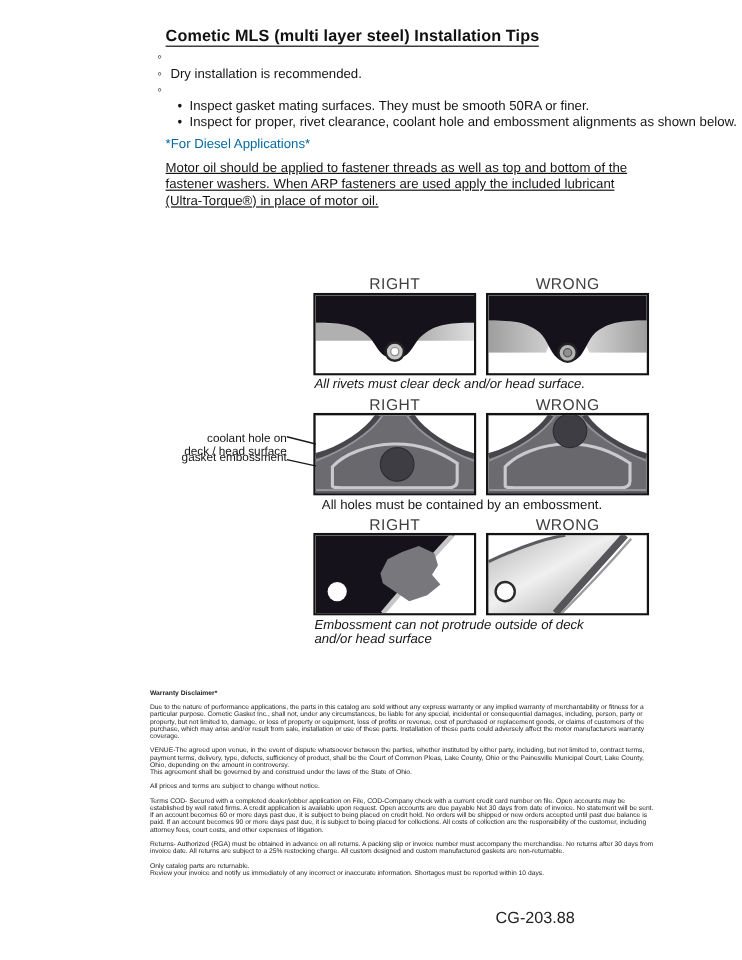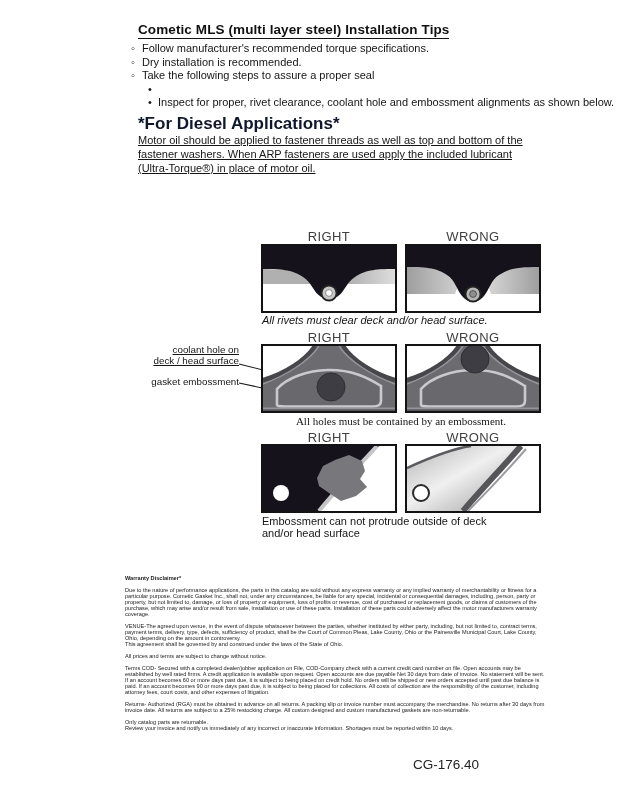--- a/index.html
+++ b/index.html
@@ -8,60 +8,59 @@
 
   .title{position:absolute;left:113px;top:22px;font-size:13.5px;font-weight:bold;
          color:#111;border-bottom:1.6px solid #111;padding-bottom:1px;letter-spacing:.1px;}
 
   .bullets{position:absolute;left:106px;top:42px;font-size:11px;line-height:13.6px;color:#151515;}
   .b{display:flex;}
   .b .m{width:11px;flex:0 0 11px;text-align:left;}
   .b.sub{margin-left:17px;}
   .b.sub .m{width:10px;flex:0 0 10px;}
 
-  .diesel-head{position:absolute;left:113px;top:114px;font-size:17px;font-weight:bold;color:#0f172a;}
+  .diesel-head{position:absolute;left:113px;top:114px;font-size:11px;font-weight:normal;color:#0369a1;}
   .para{position:absolute;left:113px;width:407px;font-size:11px;line-height:14px;color:#151515;text-decoration:underline;}
   .p1{top:133px;} .p2{top:161px;} .p3{top:204px;}
 
   .dg-label{position:absolute;width:136px;text-align:center;font-size:13px;color:#404040;letter-spacing:.4px;}
   .dg-box{position:absolute;width:136px;height:69px;}
   .dg-cap{position:absolute;font-size:11px;line-height:11.5px;color:#151515;}
 
   .ann{position:absolute;left:100px;width:114px;text-align:right;font-size:9.8px;line-height:10.6px;color:#151515;}
-  .ann1{top:345px;text-decoration:underline;} .ann2{top:377px;}
+  .ann1{top:361px;} .ann2{top:377px;}
   .leaders{position:absolute;left:214px;top:350px;width:100px;height:50px;overflow:visible;}
 
   .disc{position:absolute;left:100px;top:575px;width:420px;font-size:5.6px;line-height:6.15px;color:#222;}
   .disc .hd{font-weight:bold;margin:0 0 5.5px 0;}
   .disc .pp{margin:0 0 5.5px 0;}
 
   .pagenum{position:absolute;left:388px;top:757px;font-size:13.5px;color:#222;}
 </style>
 </head>
 <body>
 
 <div class="page">
 
   <div class="title">Cometic MLS (multi layer steel) Installation Tips</div>
 
   <div class="bullets">
     <div class="b">
       <span class="m">◦</span>
-      <span>Follow manufacturer's recommended torque specifications.</span>
     </div>
     <div class="b">
       <span class="m">◦</span>
       <span>Dry installation is recommended.</span>
     </div>
     <div class="b">
       <span class="m">◦</span>
-      <span>Take the following steps to assure a proper seal</span>
     </div>
     <div class="b sub">
       <span class="m">•</span>
+      <span>Inspect gasket mating surfaces.  They must be smooth 50RA or finer.</span>
     </div>
     <div class="b sub">
       <span class="m">•</span>
       <span>Inspect for proper, rivet clearance, coolant hole and embossment alignments as shown below.</span>
     </div>
   </div>
 
   <div class="diesel-head">*For Diesel Applications*</div>
   <div class="para p1">Motor oil should be applied to fastener threads as well as top and bottom of the fastener washers. When ARP fasteners are used apply the included lubricant (Ultra-Torque®) in place of motor oil.</div>
 
@@ -168,21 +167,21 @@
       <path d="M82,2 C91,16 112,30 134,36" stroke="#46464b" stroke-width="4.5" fill="none"></path>
       <path d="M78,2 C88,17 110,31 134,40" stroke="#94949a" stroke-width="1.5" fill="none"></path>
       <path d="M16,61 L16,45 C26,34 46,26.5 67,26 C90,25.5 106,33 120,42 L120,57 C120,60.5 117,62.5 112,62.5 L24,62.5 C19,62.5 16,62 16,61 Z" fill="#68686d" stroke="#c9c9ce" stroke-width="2.6"></path>
       <circle cx="70" cy="15" r="14" fill="#3d3d43" stroke="#2e2e33" stroke-width="1"></circle>
       <rect x="2" y="63.5" width="132" height="1.8" fill="#94949a"></rect>
       <rect x="2" y="65.6" width="132" height="1.5" fill="#55555b"></rect>
     </g>
     <rect x="1" y="1" width="134" height="67" fill="none" stroke="#131313" stroke-width="2"></rect>
   </svg>
 
-  <div class="dg-cap" style="left:236px;top:416px;width:280px;text-align:center;font-family:Liberation Serif, serif;">All holes must be contained by an embossment.</div>
+  <div class="dg-cap" style="left:220px;top:416px;width:280px;text-align:center;">All holes must be contained by an embossment.</div>
 
   <div class="dg-label" style="left:236px;top:430px;">RIGHT</div>
   <div class="dg-label" style="left:380px;top:430px;">WRONG</div>
 
   <svg class="dg-box" style="left:236px;top:444px;" viewBox="0 0 136 69">
     <defs>
         <clipPath id="cp5">
           <rect x="2" y="2" width="132" height="65"></rect>
         </clipPath>
       </defs>
@@ -211,36 +210,36 @@
       <rect x="2" y="2" width="132" height="65" fill="#ffffff"></rect>
       <path d="M2,24 C26,13 46,5 66,2 L116,2 C95,26 76,46 58,67 L2,67 Z" fill="url(#silver)"></path>
       <path d="M2,24 C26,13 46,5 66,2" stroke="#5a5a5f" stroke-width="2.5" fill="none"></path>
       <path d="M116,2 C95,26 76,46 58,67" stroke="#55555a" stroke-width="6" fill="none"></path>
       <path d="M121,5 C101,28 82,48 63,67" stroke="#9c9ca0" stroke-width="2" fill="none"></path>
       <circle cx="16" cy="49" r="8" fill="#ffffff" stroke="#2b2b2b" stroke-width="2"></circle>
     </g>
     <rect x="1" y="1" width="134" height="67" fill="none" stroke="#131313" stroke-width="2"></rect>
   </svg>
 
-  <div class="dg-cap" style="left:237px;top:516px;width:260px;">
+  <div class="dg-cap" style="left:237px;top:516px;width:260px;font-style:italic;">
     <div>Embossment can not protrude outside of deck</div>
     <div>and/or head surface</div>
   </div>
 
   <div class="disc">
     <div class="hd">Warranty Disclaimer*</div>
     <div class="pp">Due to the nature of performance applications, the parts in this catalog are sold without any express warranty or any implied warranty of merchantability or fitness for a particular purpose.  Cometic Gasket Inc., shall not, under any circumstances, be liable for any special, incidental or consequential damages, including, person, party or property, but not limited to, damage, or loss of property or equipment, loss of profits or revenue, cost of purchased or replacement goods, or claims of customers of the purchase, which may arise and/or result from sale, installation or use of these parts.  Installation of these parts could adversely affect the motor manufacturers warranty coverage.</div>
     <div class="pp">
       <div>VENUE-The agreed upon venue, in the event of dispute whatsoever between the parties, whether instituted by either party, including, but not limited to, contract terms, payment terms, delivery, type, defects, sufficiency of product, shall be the Court of Common Pleas, Lake County, Ohio or the Painesville Municipal Court, Lake County, Ohio, depending on the amount in controversy.</div>
       <div>This agreement shall be governed by and construed under the laws of the State of Ohio.</div>
     </div>
     <div class="pp">All prices and terms are subject to change without notice.</div>
     <div class="pp">Terms COD- Secured with a completed dealer/jobber application on File, COD-Company check with a current credit card number on file.  Open accounts may be established by well rated firms.  A credit application is available upon request.  Open accounts are due payable Net 30 days from date of invoice.  No statement will be sent.  If an account becomes 60 or more days past due, it is subject to being placed on credit hold.  No orders will be shipped or new orders accepted until past due balance is paid.  If an account becomes 90 or more days past due, it is subject to being placed for collections.  All costs of collection are the responsibility of the customer, including attorney fees, court costs, and other expenses of litigation.</div>
     <div class="pp">Returns- Authorized (RGA) must be obtained in advance on all returns.  A packing slip or invoice number must accompany the merchandise.  No returns after 30 days from invoice date.  All returns are subject to a 25% restocking charge.  All custom designed and custom manufactured gaskets are non-returnable.</div>
     <div class="pp">
       <div>Only catalog parts are returnable.</div>
       <div>Review your invoice and notify us immediately of any incorrect or inaccurate information.  Shortages must be reported within 10 days.</div>
     </div>
   </div>
 
-  <div class="pagenum">CG-176.40</div>
+  <div class="pagenum">CG-203.88</div>
 
 </div>
 
 </body></html>

